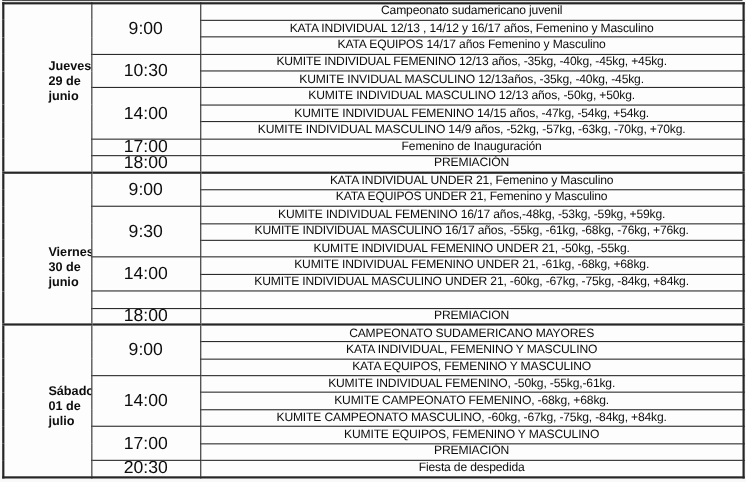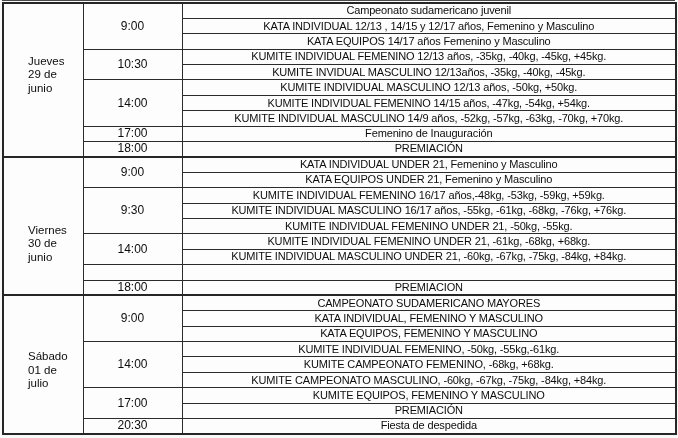--- a/index.html
+++ b/index.html
@@ -31,32 +31,32 @@
     color: #0d0d0d;
     text-align: center;
     vertical-align: middle;
     white-space: nowrap;
     overflow: hidden;
     margin-top: 32px;
   }
   tr { height: 15.4px; }
   tr.sec-start td { border-top: 2px solid #262626; }
   td.day {
-    font-weight: normal;
+    font-weight: bold;
     font-size: 11.5px;
     line-height: 13.5px;
     white-space: pre-line;
     text-align: left;
-    padding-left: 24px;
+    padding-left: 40px;
     letter-spacing: 0;
   }
   td.day.pad-jueves  { padding-bottom: 10px; }
   td.day.pad-viernes { padding-top: 36px; }
   td.day.pad-sabado  { padding-top: 12px; }
-  td.time { font-size: 12px; letter-spacing: 0; }
+  td.time { font-size: 16px; letter-spacing: 0; }
 </style>
 </head>
 <body>
 
 <div class="crop-line-top"></div>
 
 <table class="schedule">
   <colgroup>
     <col style="width:80px">
     <col style="width:99px">
@@ -65,21 +65,21 @@
   <tbody>
 
     <tr>
       <td class="day pad-jueves" rowspan="10">Jueves
 29 de
 junio</td>
       <td class="time" rowspan="3">9:00</td>
       <td class="event">Campeonato sudamericano juvenil</td>
     </tr>
     <tr>
-      <td class="event">KATA INDIVIDUAL 12/13 , 14/15 y 12/17 años, Femenino y Masculino</td>
+      <td class="event">KATA INDIVIDUAL 12/13 , 14/12 y 16/17 años, Femenino y Masculino</td>
     </tr>
     <tr>
       <td class="event">KATA EQUIPOS 14/17 años Femenino y Masculino</td>
     </tr>
     <tr>
       <td class="time" rowspan="2">10:30</td>
       <td class="event">KUMITE INDIVIDUAL FEMENINO 12/13 años, -35kg, -40kg, -45kg, +45kg.</td>
     </tr>
     <tr>
       <td class="event">KUMITE INVIDUAL MASCULINO 12/13años, -35kg, -40kg, -45kg.</td>

